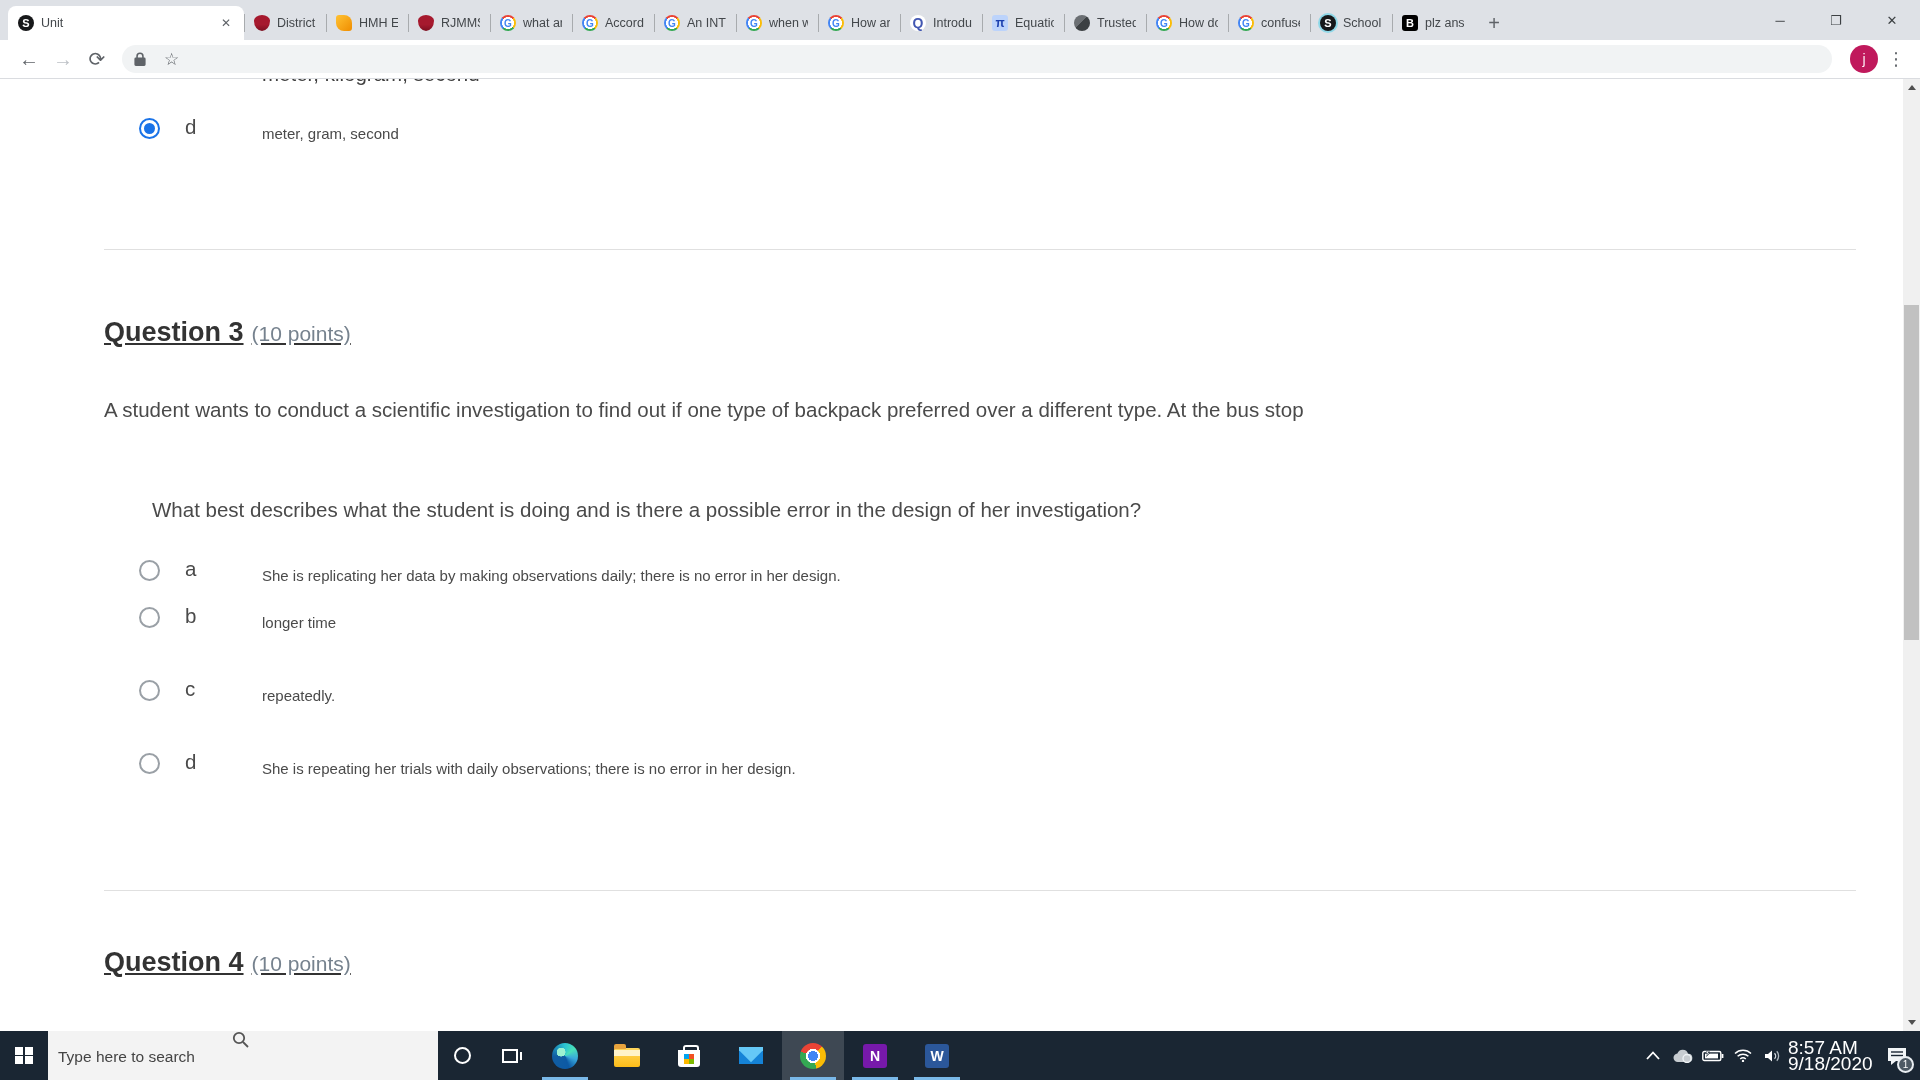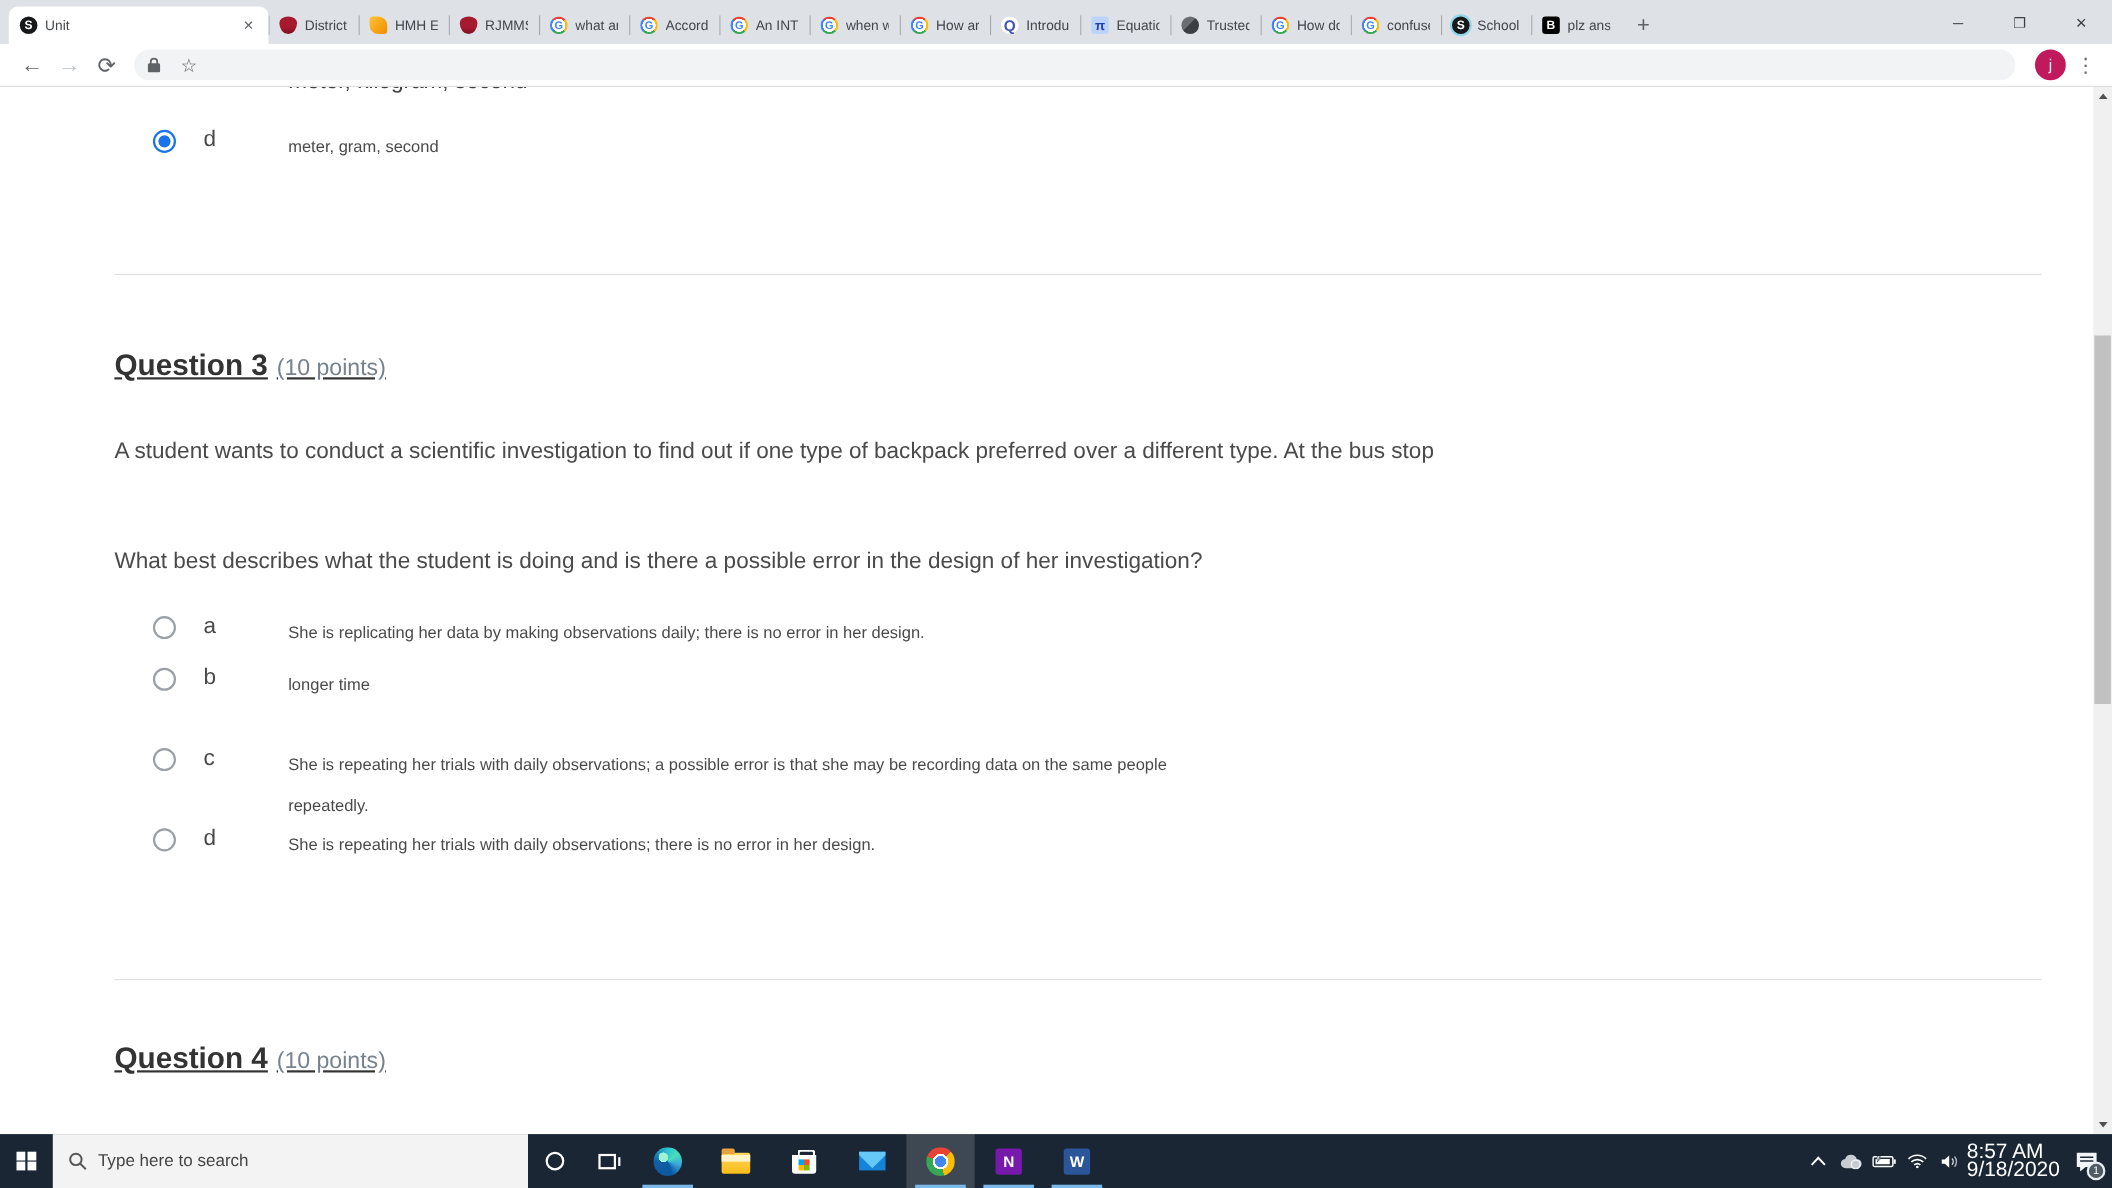--- a/index.html
+++ b/index.html
@@ -62,21 +62,21 @@
   .sb-arrow.up { top:0; } .sb-arrow.down { bottom:0; }
   .tri-up { width:0; height:0; border-left:4px solid transparent; border-right:4px solid transparent; border-bottom:5px solid #505050; }
   .tri-down { width:0; height:0; border-left:4px solid transparent; border-right:4px solid transparent; border-top:5px solid #505050; }
   .sb-thumb { position:absolute; left:1px; top:226px; width:15px; height:335px; background:#c1c1c1; cursor:pointer; }
 
   
   .taskbar { position:absolute; bottom:0; left:0; width:1920px; height:49px; background:#1a2633; display:flex; align-items:stretch; color:#fff; }
   .tb-start { width:48px; display:flex; align-items:center; justify-content:center; cursor:pointer; }
   .win-logo { display:grid; grid-template-columns:8px 8px; grid-template-rows:8px 8px; gap:1.5px; }
   .win-logo i { background:#fff; }
-  .tb-search { width:432px; background:#f3f3f3; display:flex; align-items:center; padding:0 10px; cursor:text; }
+  .tb-search { width:390px; background:#f3f3f3; display:flex; align-items:center; padding:0 10px; cursor:text;flex-direction:column; }
   .tb-search svg { flex:none; margin:0 10px 0 4px; }
   .tb-search input { border:none; outline:none; background:transparent; font-size:15.5px; color:#333; font-family:"Liberation Sans",sans-serif; width:100%; }
   .tb-search input::placeholder { color:#444; opacity:1; }
   .tb-btn { width:48px; display:flex; align-items:center; justify-content:center; cursor:pointer; }
   .app-btn { position:relative; width:62px; display:flex; align-items:center; justify-content:center; cursor:pointer; }
   .app-btn.open::after { content:""; position:absolute; bottom:0; left:8px; right:8px; height:3px; background:#79b8e8; }
   .app-btn.focused { background:rgba(255,255,255,.16); }
   .cortana-ring { width:17px; height:17px; border:2.5px solid #fff; border-radius:50%; }
   .taskview-ic { width:16px; height:14px; border:2px solid #fff; position:relative; }
   .taskview-ic::after { content:""; position:absolute; right:-6px; top:1px; width:2px; height:8px; background:#fff; box-shadow:0 0 0 0 #fff, -0px 0 0 0 #fff; }
@@ -208,21 +208,21 @@
     <div class="divider" style="top:170px;"></div>
 
     <div class="q-head" style="top:238px;">
       <span>Question 3</span><span class="q-points">(10 points)</span>
     </div>
 
     <div class="q-para" style="top:312px;">
       <div>A student wants to conduct a scientific investigation to find out if one type of backpack preferred over a different type. At the bus stop</div>
     </div>
 
-    <div class="q-para" style="top:412px;">What best describes what the student is doing and is there a possible error in the design of her investigation?</div>
+    <div class="q-para" style="top:412px;margin-left:48px;">What best describes what the student is doing and is there a possible error in the design of her investigation?</div>
 
     <div class="opt-row" style="top:478px;">
       <span class="radio"></span>
       <span class="opt-letter">a</span>
       <div class="opt-text">
         <div>She is replicating her data by making observations daily; there is no error in her design.</div>
       </div>
     </div>
 
     <div class="opt-row" style="top:525px;">
@@ -230,21 +230,20 @@
       <span class="opt-letter">b</span>
       <div class="opt-text">
         <div>longer time</div>
       </div>
     </div>
 
     <div class="opt-row" style="top:598px;">
       <span class="radio"></span>
       <span class="opt-letter">c</span>
       <div class="opt-text">
-        <div>She is repeating her trials with daily observations; a possible error is that she may be recording data on the same people</div>
         <div>repeatedly.</div>
       </div>
     </div>
 
     <div class="opt-row" style="top:671px;">
       <span class="radio"></span>
       <span class="opt-letter">d</span>
       <div class="opt-text">
         <div>She is repeating her trials with daily observations; there is no error in her design.</div>
       </div>

